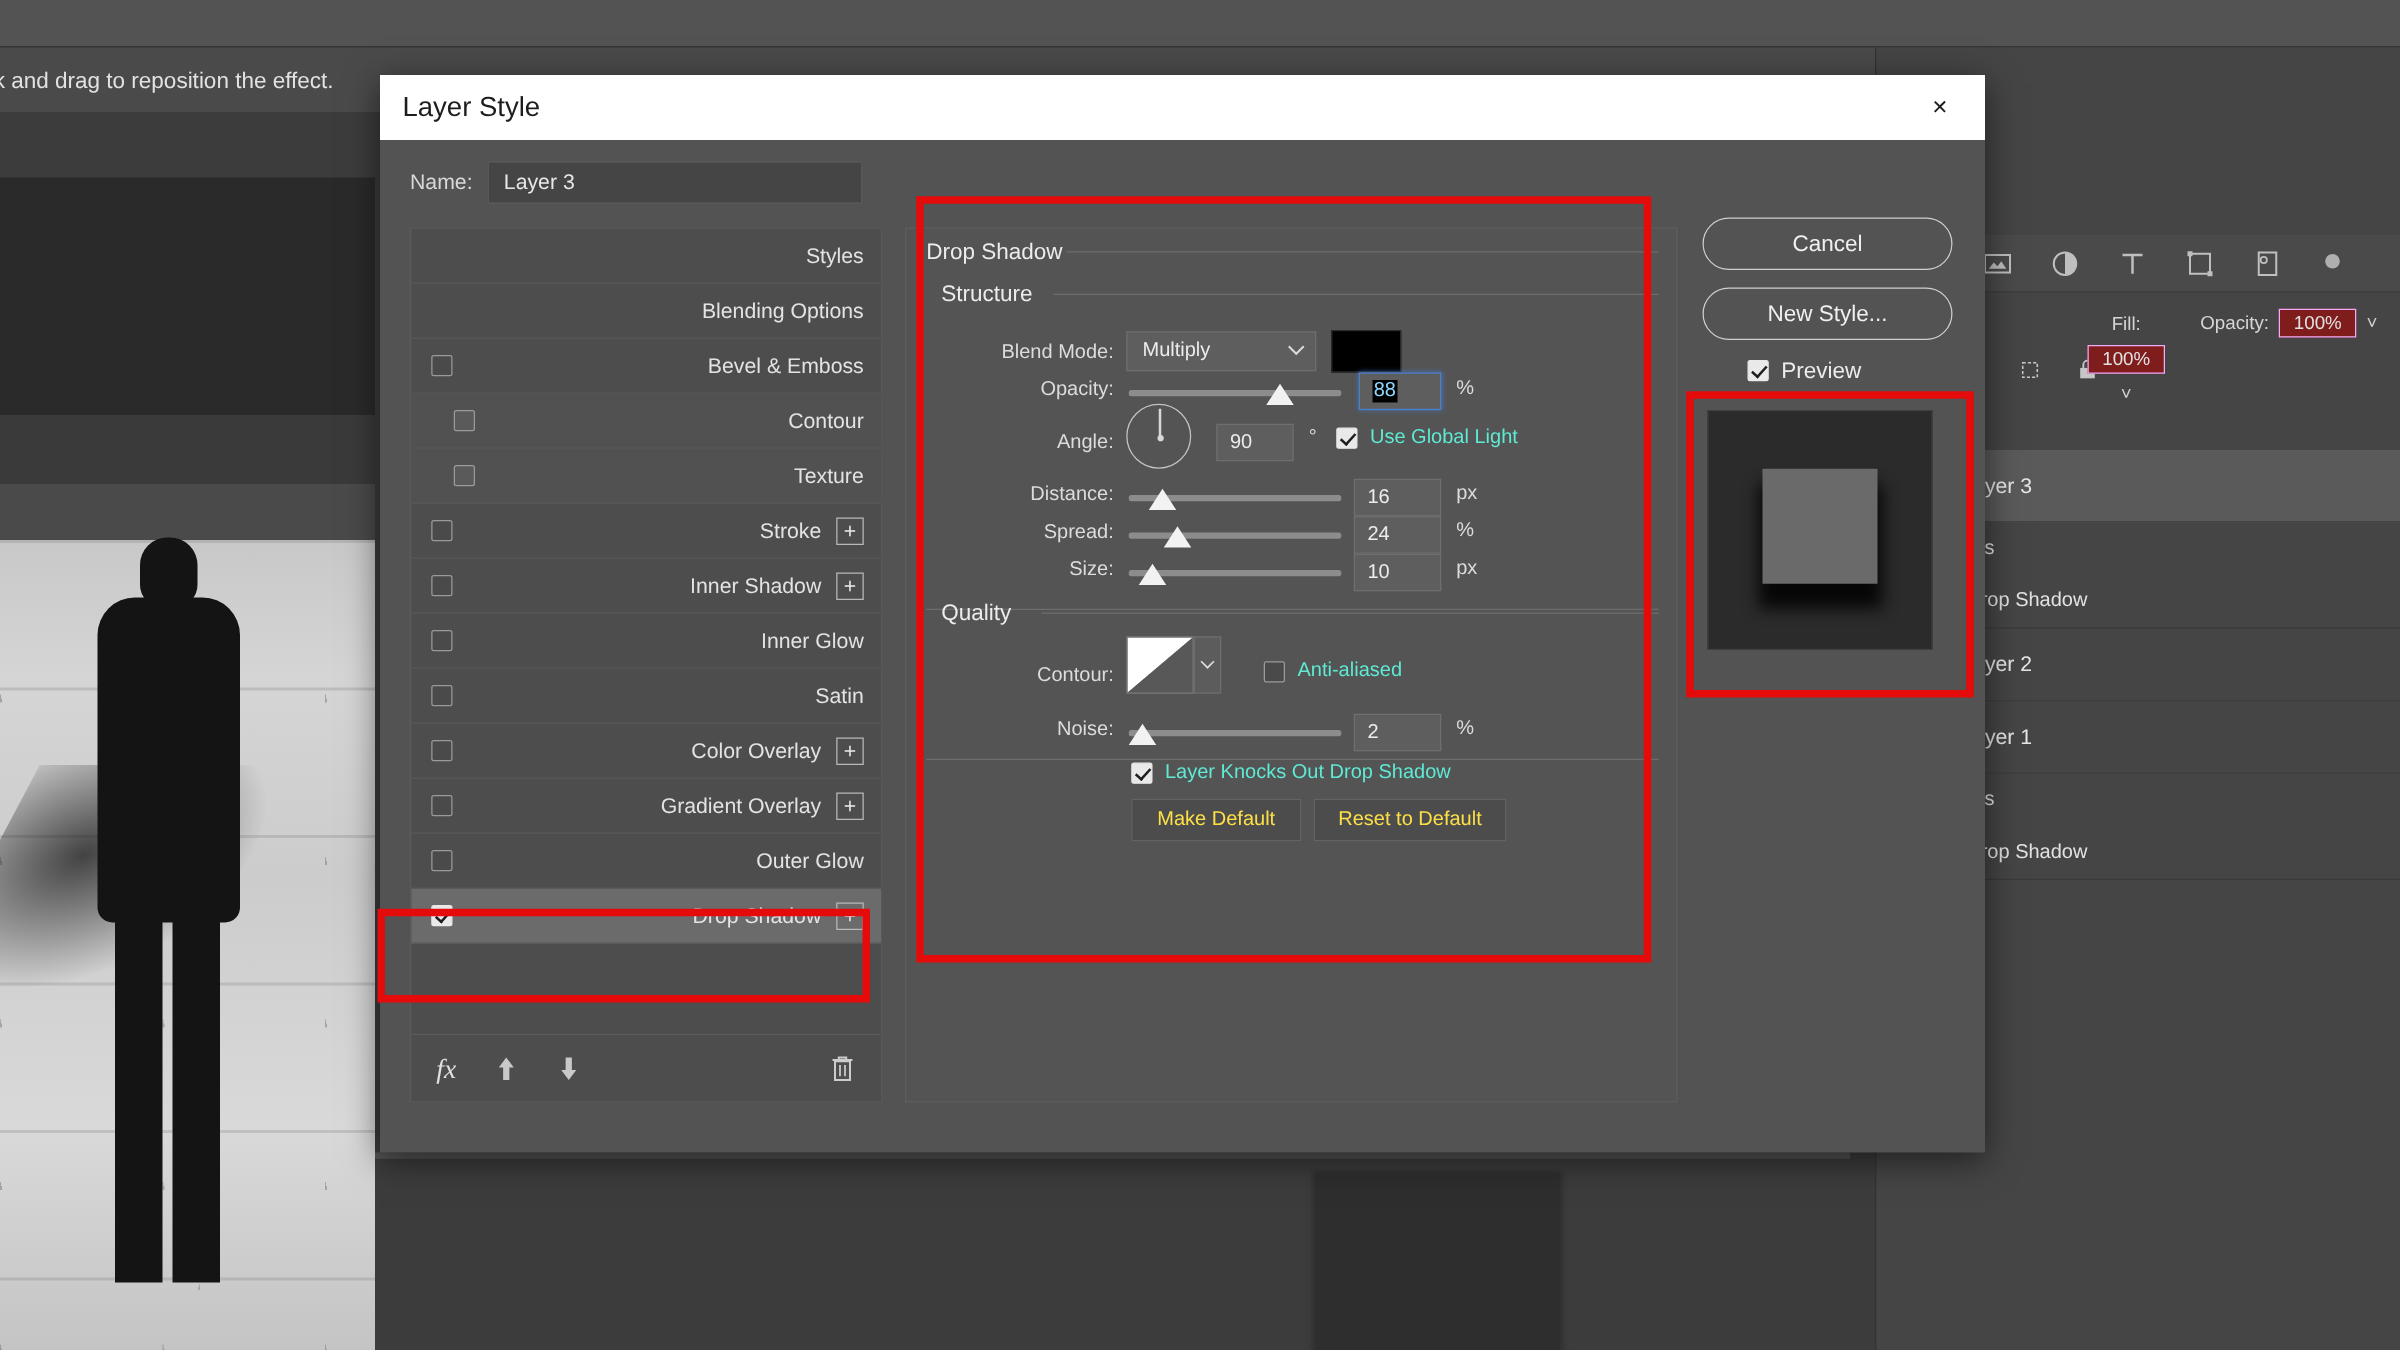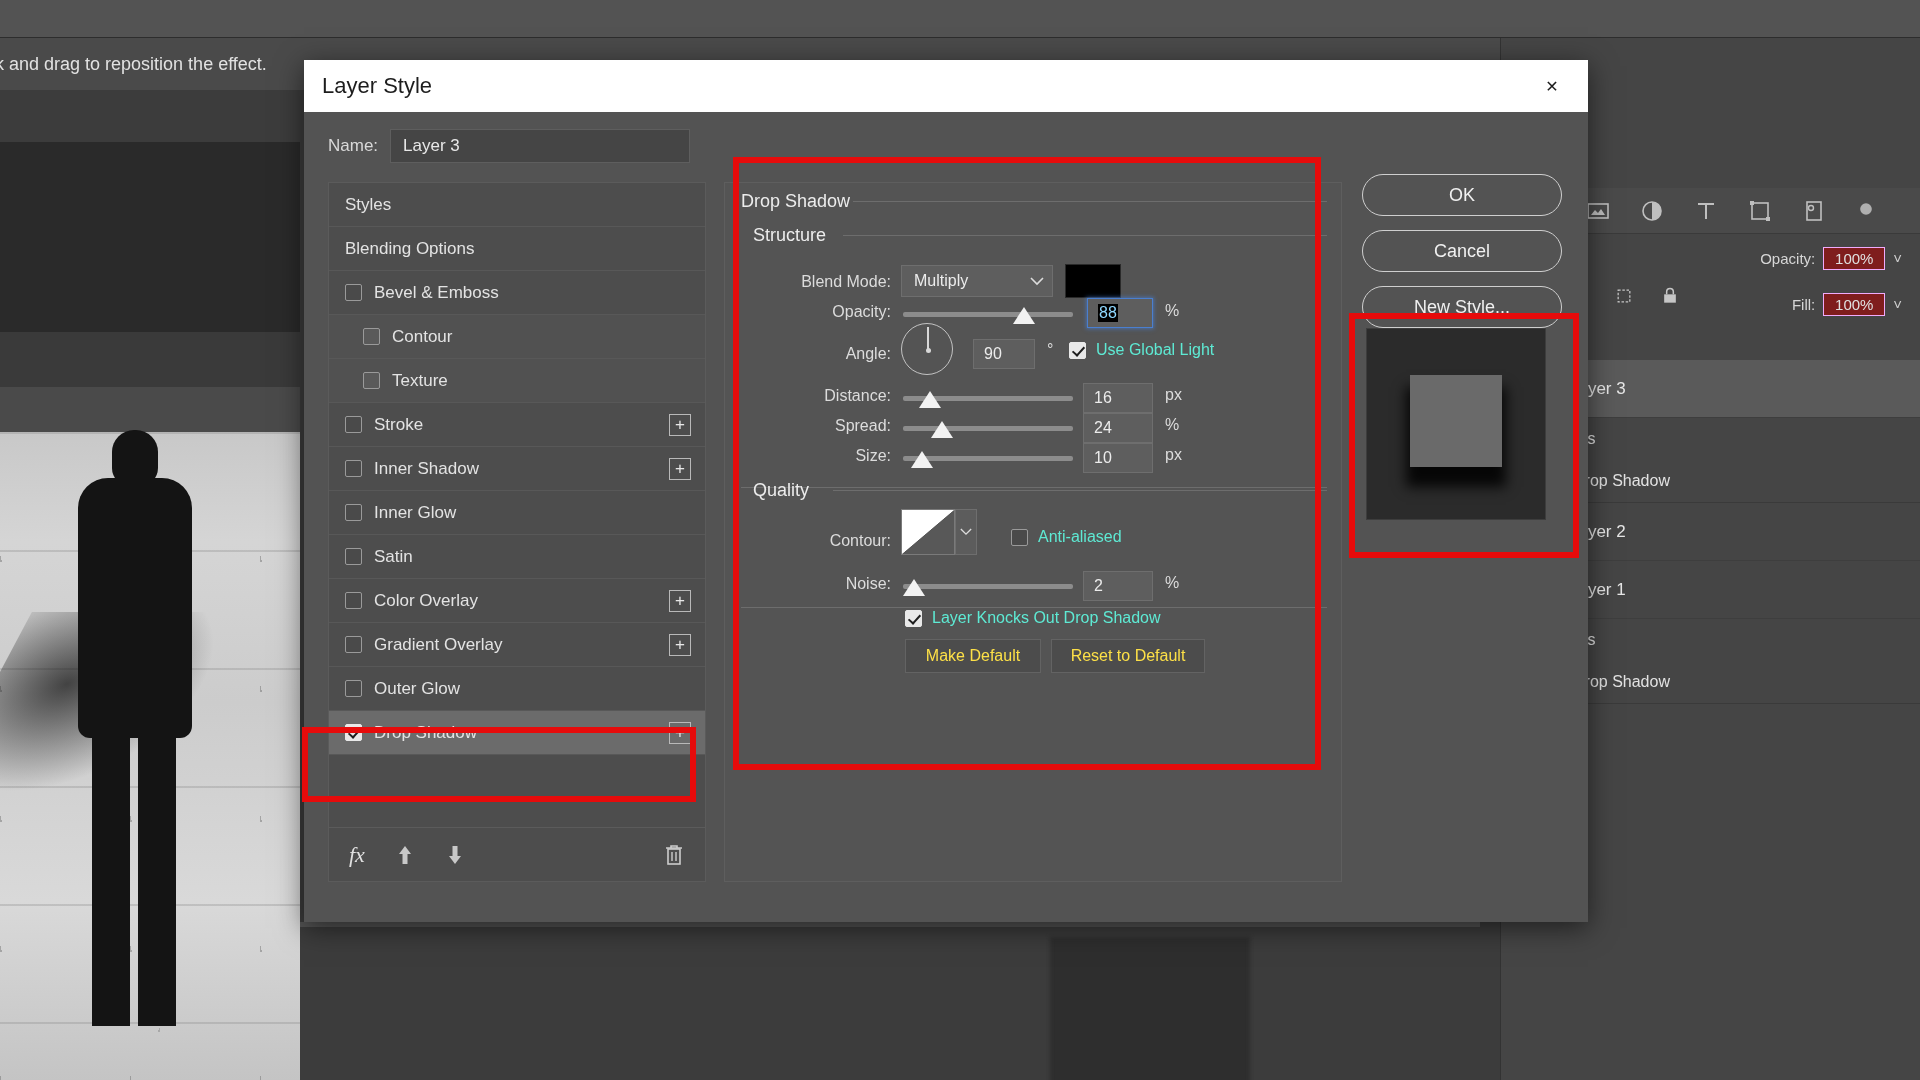--- a/index.html
+++ b/index.html
@@ -99,21 +99,21 @@
     gap: 30px; padding-right: 40px;
     background: #4a4a4a; border-bottom: 1px solid #3a3a3a;
   }
   .pr-icon { width: 24px; height: 24px; opacity: .8; }
   .pr-opacityrow, .pr-fillrow {
     position: absolute; right: 0; width: 420px; height: 40px;
     display: flex; align-items: center; justify-content: flex-end;
     padding-right: 18px; gap: 8px; color: #d6d6d6; font-size: 15px;
   }
   .pr-opacityrow { top: 200px; }
-  .pr-fillrow { top: 246px; }
+  .pr-fillrow { top: 246px; flex-direction: column; }
   .pr-numbox {
     background: #7f1d1d; border: 1px solid #f0abfc; color: #e0e0e0;
     padding: 2px 10px; font-size: 15px; min-width: 62px; text-align: center;
   }
   .pr-toolicons {
     position: absolute; right: 240px; top: 248px;
     display: flex; gap: 26px; align-items: center; opacity: .85;
   }
   .pr-artboard-label {
     position: absolute; left: 16px; top: 300px; color: #e0e0e0; font-size: 17px;
@@ -191,21 +191,21 @@
     background: #4a4a4a; border-radius: 2px; flex: 0 0 auto;
     position: relative;
   }
   .cb.sub-cb { background: #5a5a5a; }
   .cb.checked { background: #e9e9e9; border-color: #e9e9e9; }
   .cb.checked::after {
     content: ""; position: absolute; left: 5px; top: 1px;
     width: 5px; height: 10px; border: solid #1e1e1e;
     border-width: 0 2.5px 2.5px 0; transform: rotate(42deg);
   }
-  .style-label { flex: 1; }
+  .style-label { flex: 1; text-align: right; }
   .plus-btn {
     width: 22px; height: 22px; border: 1px solid #b9b9b9; color: #e8e8e8;
     display: flex; align-items: center; justify-content: center;
     font-size: 17px; line-height: 1; flex: 0 0 auto;
   }
   .styles-footer {
     height: 54px; display: flex; align-items: center; gap: 30px;
     padding: 0 20px; border-top: 1px solid #5b5b5b;
   }
   .fx-icon { color: #e0e0e0; font-size: 22px; font-style: italic; font-family: "Liberation Serif", serif; }
@@ -644,21 +644,20 @@
         <div class="sect-rule" style="left:16px; top:424px; width:586px;"></div>
         <div class="inline-cb" style="left:180px; top:426px;">
           <span class="cb checked"></span>
           <span>Layer Knocks Out Drop Shadow</span>
         </div>
         <div class="btn-sm" style="left:180px; top:456px; width:136px;">Make Default</div>
         <div class="btn-sm" style="left:326px; top:456px; width:154px;">Reset to Default</div>
       </div>
 
       <div class="btns-col">
-        <div class="pill-btn">OK</div>
         <div class="pill-btn">Cancel</div>
         <div class="pill-btn">New Style...</div>
         <div class="preview-row">
           <span class="cb checked"></span>
           <span>Preview</span>
         </div>
       </div>
 
       <div class="preview-box">
         <div class="preview-square"></div>

